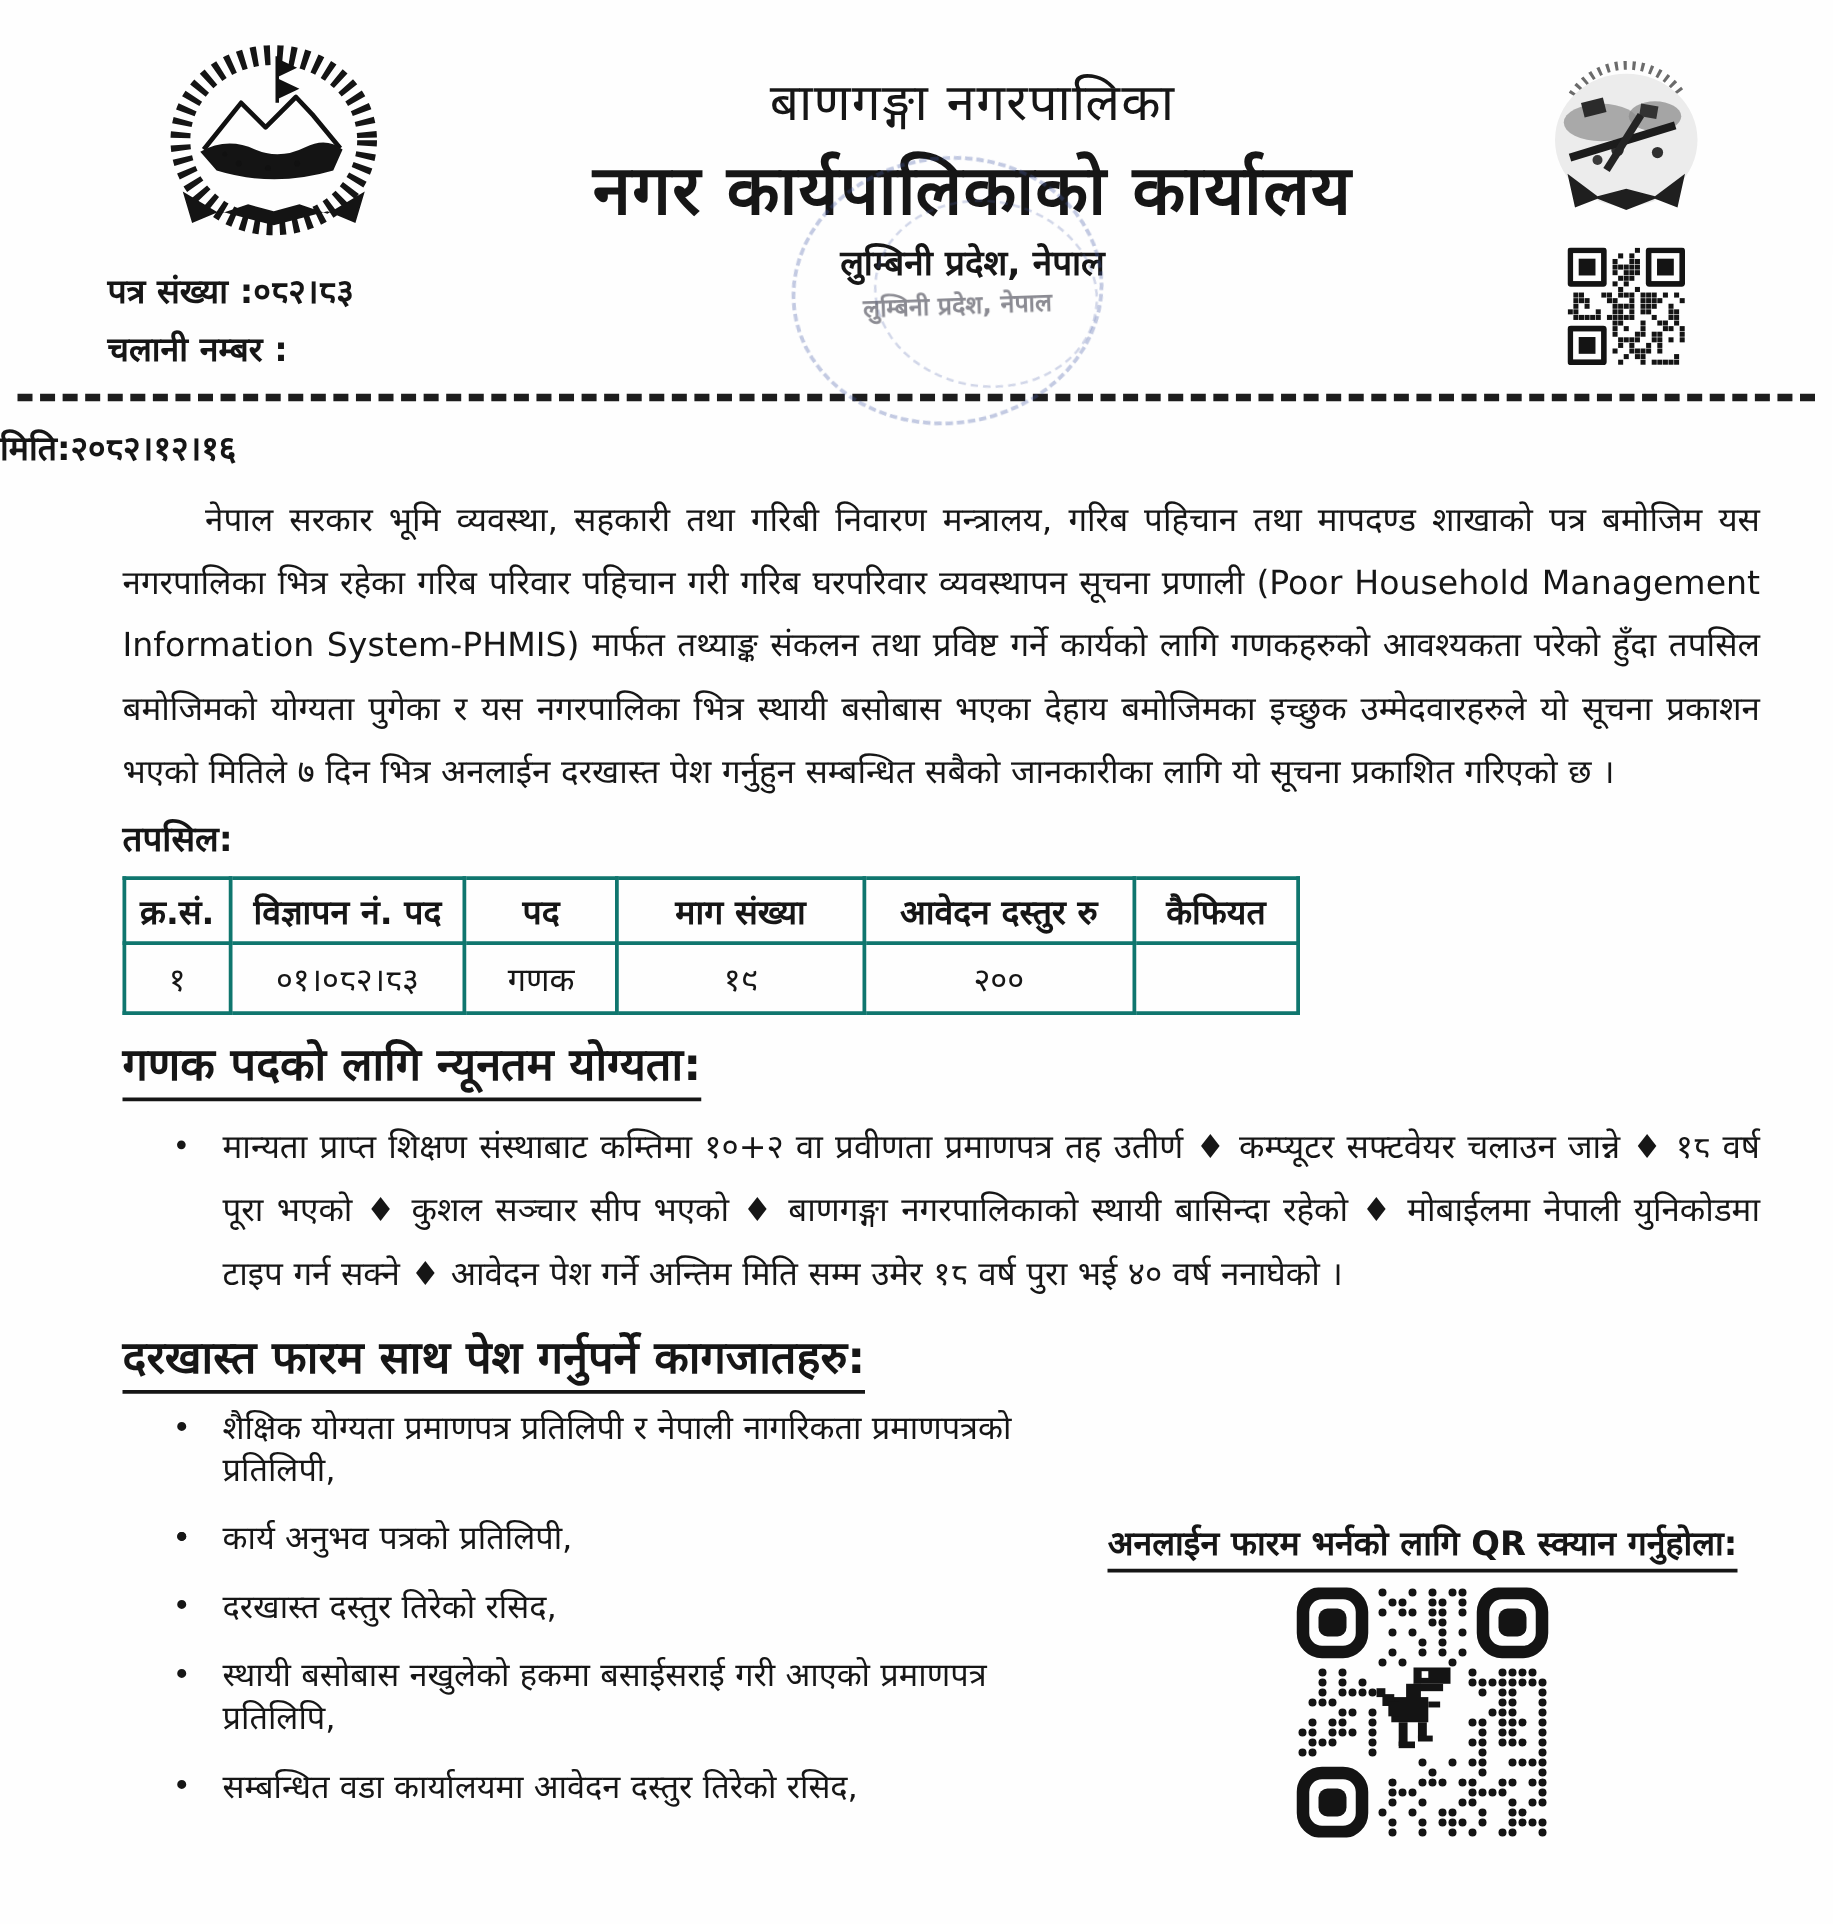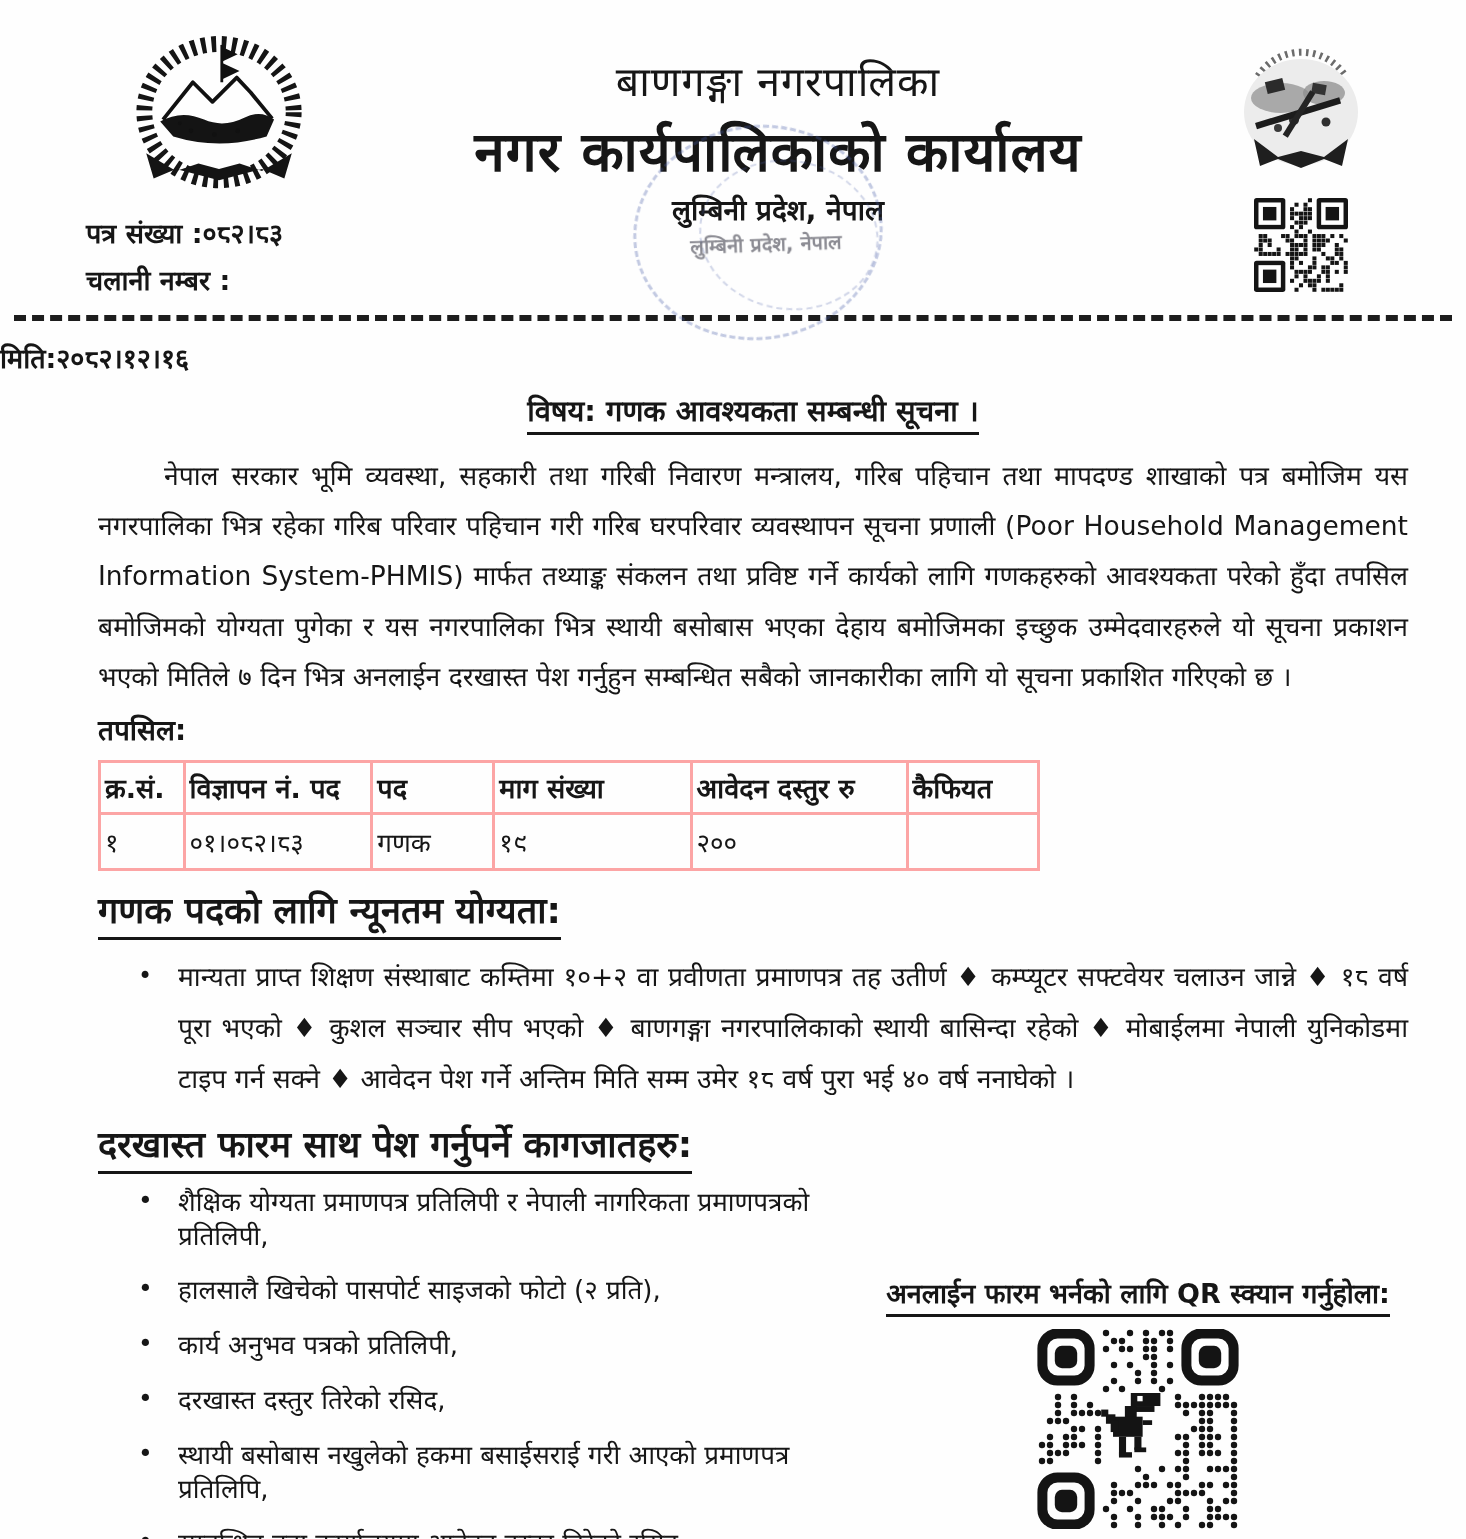--- a/index.html
+++ b/index.html
@@ -49,21 +49,21 @@
   .subject { font-size: 29px; font-weight: 700; }
 
   .body-par {
     margin-top: 16px; font-size: 26.5px; line-height: 1.9; text-align: justify;
     text-indent: 66px;
   }
 
   .tapasil { font-size: 28px; font-weight: 700; margin-top: 8px; }
 
   table.vac { border-collapse: collapse; width: 942px; margin-top: 12px; }
-  table.vac th, table.vac td { border: 3px solid #fca5a5; text-align: left; }
+  table.vac th, table.vac td { border: 3px solid #0f766e; text-align: center; }
   table.vac th { font-size: 27px; font-weight: 700; padding: 6px 4px; height: 48px; }
   table.vac td { font-size: 26px; padding: 6px 4px; height: 56px; }
   .c0{width:9%} .c1{width:20%} .c2{width:13%} .c3{width:21%} .c4{width:23%} .c5{width:14%}
 
   .sec-head { margin-top: 14px; font-size: 36px; font-weight: 700; }
 
   ul.plain { list-style: none; }
   .qual-list { margin-top: 12px; }
   .qual-list li {
     position: relative; padding-left: 80px; font-size: 26.5px; line-height: 1.92;
@@ -267,23 +267,20 @@
           <rect x="2" y="16" width="3" height="3" fill="#141414"></rect>
         </svg>
     </div>
   </div>
 
   <hr class="dash-rule">
 
   <div class="date-row">मिति:२०८२।१२।१६</div>
 
   <div class="content">
-    <div class="subject-row">
-      <span class="subject u">विषय: गणक आवश्यकता सम्बन्धी सूचना ।</span>
-    </div>
 
     <p class="body-par">नेपाल सरकार भूमि व्यवस्था, सहकारी तथा गरिबी निवारण मन्त्रालय, गरिब पहिचान तथा मापदण्ड शाखाको पत्र बमोजिम यस नगरपालिका भित्र रहेका गरिब परिवार पहिचान गरी गरिब घरपरिवार व्यवस्थापन सूचना प्रणाली (Poor Household Management Information System-PHMIS) मार्फत तथ्याङ्क संकलन तथा प्रविष्ट गर्ने कार्यको लागि गणकहरुको आवश्यकता परेको हुँदा तपसिल बमोजिमको योग्यता पुगेका र यस नगरपालिका भित्र स्थायी बसोबास भएका देहाय बमोजिमका इच्छुक उम्मेदवारहरुले यो सूचना प्रकाशन भएको मितिले ७ दिन भित्र अनलाईन दरखास्त पेश गर्नुहुन सम्बन्धित सबैको जानकारीका लागि यो सूचना प्रकाशित गरिएको छ ।</p>
 
     <div class="tapasil">तपसिल:</div>
 
     <table class="vac">
       <thead>
         <tr>
           <th class="c0">क्र.सं.</th>
           <th class="c1">विज्ञापन नं. पद</th>
@@ -312,21 +309,21 @@
         <span class="mk">•</span>
         <span>मान्यता प्राप्त शिक्षण संस्थाबाट कम्तिमा १०+२ वा प्रवीणता प्रमाणपत्र तह उतीर्ण ♦ कम्प्यूटर सफ्टवेयर चलाउन जान्ने ♦ १८ वर्ष पूरा भएको ♦ कुशल सञ्चार सीप भएको ♦ बाणगङ्गा नगरपालिकाको स्थायी बासिन्दा रहेको ♦ मोबाईलमा नेपाली युनिकोडमा टाइप गर्न सक्ने ♦ आवेदन पेश गर्ने अन्तिम मिति सम्म उमेर १८ वर्ष पुरा भई ४० वर्ष ननाघेको ।</span>
       </li>
     </ul>
 
     <div class="sec-head"><span class="u">दरखास्त फारम साथ पेश गर्नुपर्ने कागजातहरु:</span></div>
 
     <div class="docs-wrap">
       <ul class="plain docs-list">
         <li><span class="mk">•</span><span>शैक्षिक योग्यता प्रमाणपत्र प्रतिलिपी र नेपाली नागरिकता प्रमाणपत्रको प्रतिलिपी,</span></li>
-        <li><span class="mk">•</span><span>हालसालै खिचेको पासपोर्ट साइजको फोटो (२ प्रति),</span></li>
+        <li><span class="mk">•</span></li>
         <li><span class="mk">•</span><span>कार्य अनुभव पत्रको प्रतिलिपी,</span></li>
         <li><span class="mk">•</span><span>दरखास्त दस्तुर तिरेको रसिद,</span></li>
         <li><span class="mk">•</span><span>स्थायी बसोबास नखुलेको हकमा बसाईसराई गरी आएको प्रमाणपत्र प्रतिलिपि,</span></li>
         <li><span class="mk">•</span><span>सम्बन्धित वडा कार्यालयमा आवेदन दस्तुर तिरेको रसिद,</span></li>
       </ul>
 
       <div class="qr-block">
         <span class="qr-head u">अनलाईन फारम भर्नको लागि QR स्क्यान गर्नुहोला:</span>
         <svg class="qr-big" viewBox="0 0 25 25" aria-hidden="true">
             <circle cx="8.5" cy="0.5" r="0.4" fill="#141414"></circle>

